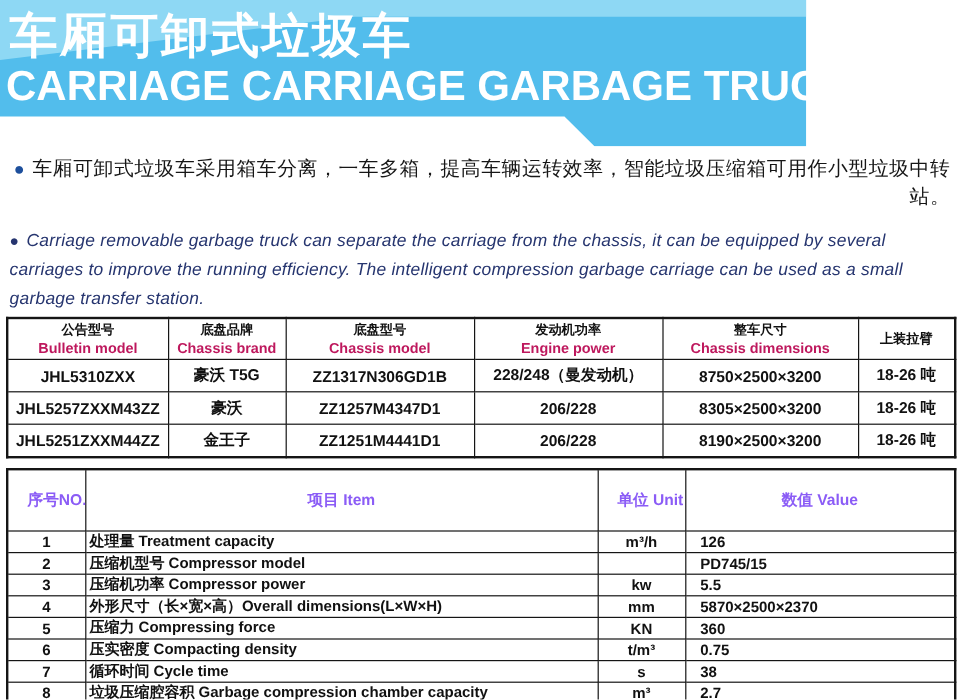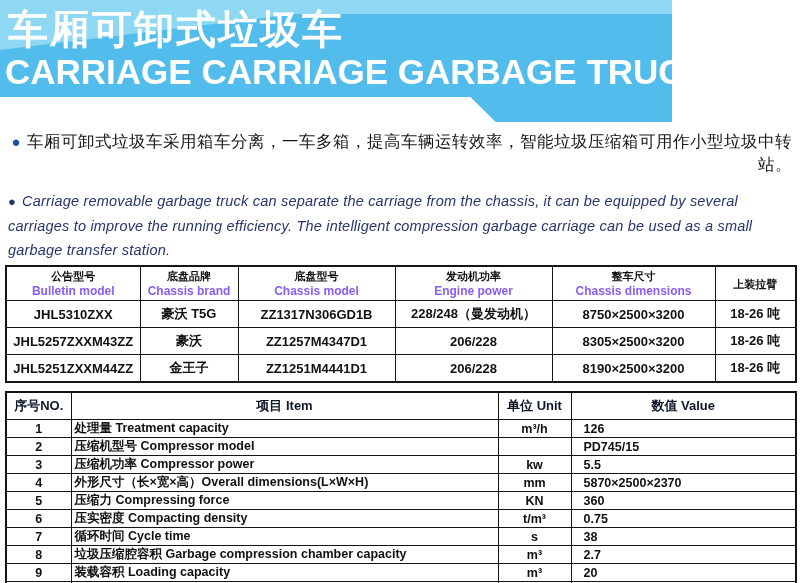--- a/index.html
+++ b/index.html
@@ -37,24 +37,24 @@
     color:#26356f;letter-spacing:0.2px;font-style:italic;
   }
   .intro-en .bullet{color:#26356f;font-size:13px;margin-right:6px;}
   
   table{border-collapse:collapse;table-layout:fixed;margin-left:5px;}
   th,td{border:1px solid #151515;overflow:hidden;white-space:nowrap;}
   table{border:2px solid #151515;}
   .t1{margin-top:3px;width:790px;}
   .t1 th{height:33px;text-align:center;vertical-align:middle;padding:0;}
   .t1 th .zh{font-size:11px;font-weight:bold;line-height:16px;color:#111;}
-  .t1 th .en{font-size:12px;font-weight:bold;line-height:15px;color:#8b5cf6;}
+  .t1 th .en{font-size:12px;font-weight:bold;line-height:15px;color:#be185d;}
   .t1 td{height:18px;text-align:center;font-size:13px;font-weight:bold;color:#111;padding:4px;}
   .t2{margin-top:8px;width:790px;}
-  .t2 th{height:18px;font-size:13px;font-weight:bold;text-align:center;color:#0f172a;padding:4px;}
+  .t2 th{height:18px;font-size:13px;font-weight:bold;text-align:center;color:#8b5cf6;padding:16px;}
   .t2 td{height:17px;font-size:12.5px;font-weight:bold;color:#111;padding:0 3px;}
   .t2 td.c-no{text-align:center;}
   .t2 td.c-item{text-align:left;}
   .t2 td.c-unit{text-align:center;margin-top:28px;}
   .t2 td.c-value{text-align:left;padding-left:12px;}
 </style>
 </head>
 <body>
 
 <div class="banner">

